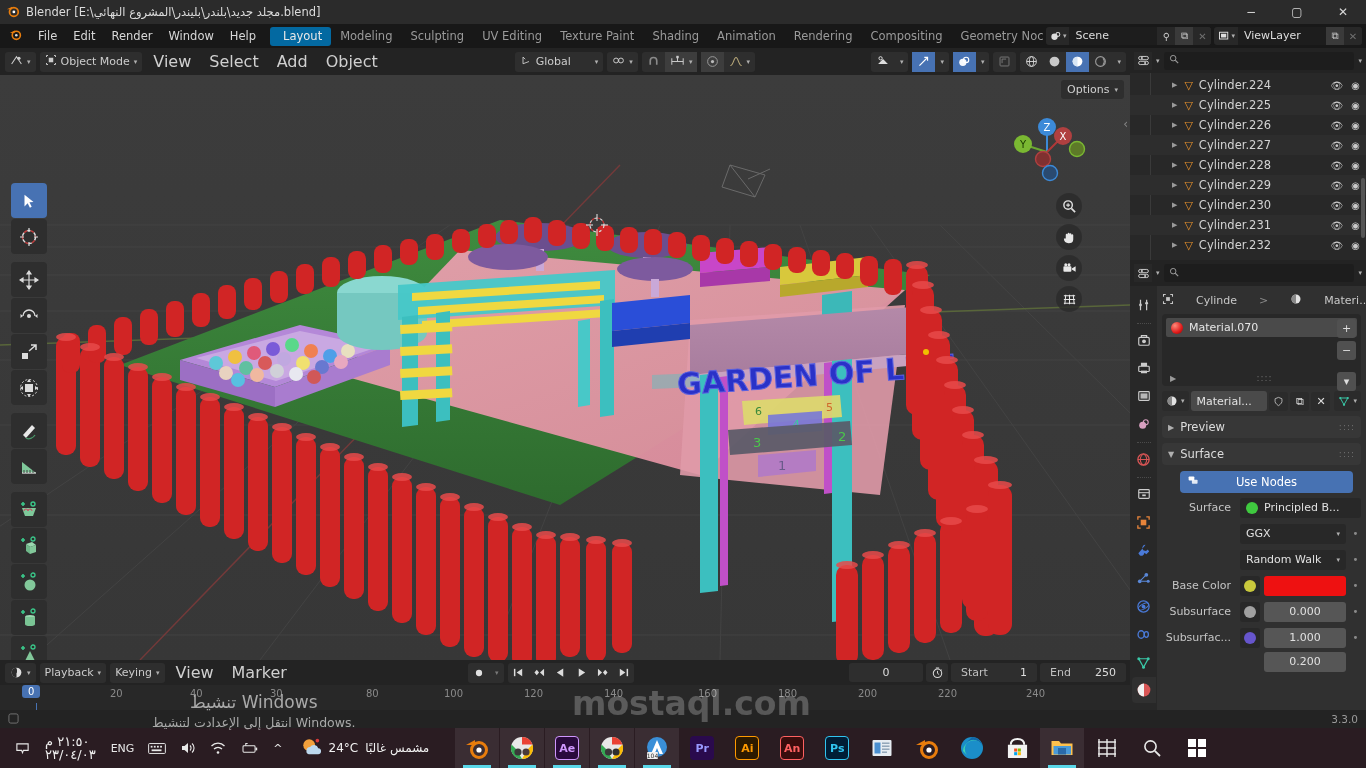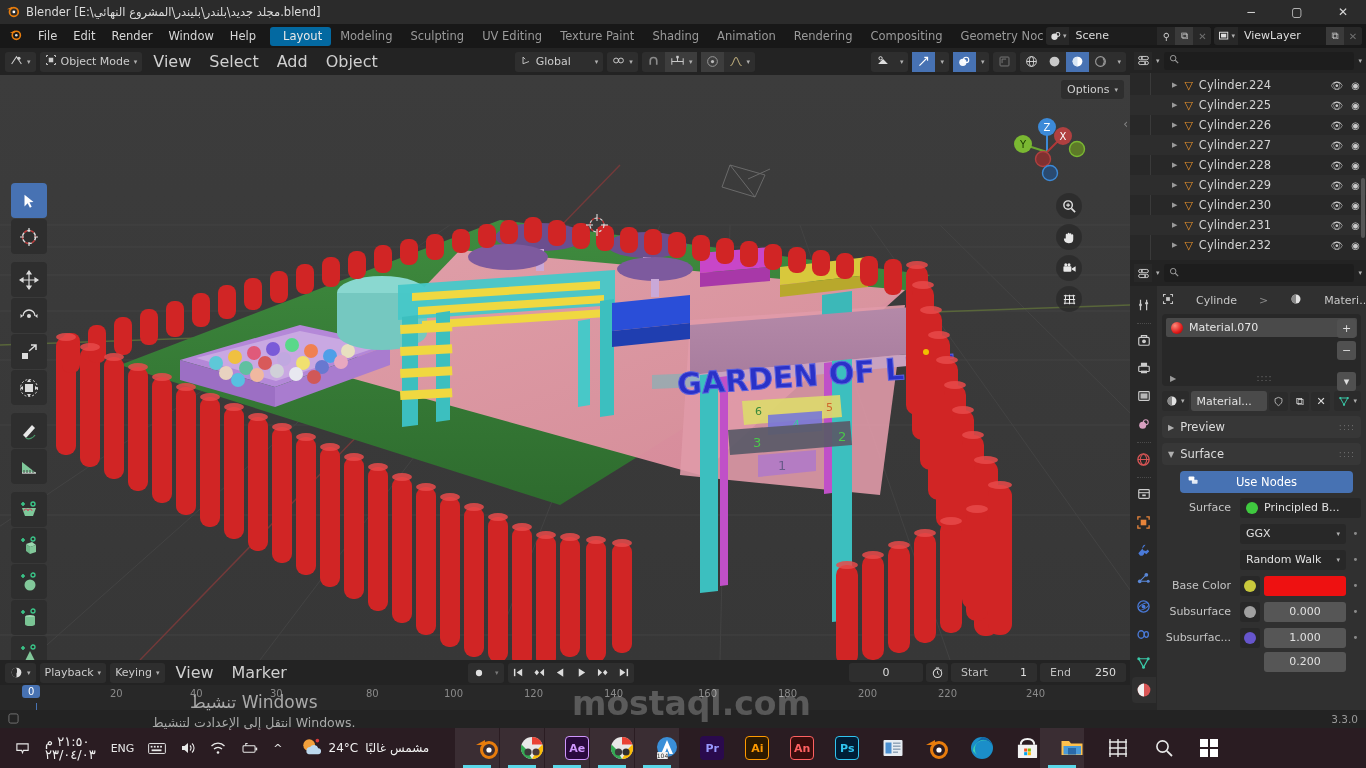--- a/index.html
+++ b/index.html
@@ -204,21 +204,21 @@
 
   
   .taskbar { position: absolute; left: 0; top: 728px; width: 1366px; height: 40px;
              background: #2a1c22; display: flex; align-items: center; }
   .tray { display: flex; align-items: center; gap: 0px; height: 40px; padding-left: 8px; }
   .tray .ti { padding: 0 7px; color: #e8e8e8; font-size: 13px; display: flex;
               align-items: center; justify-content: center; }
   .clock { text-align: left; color: #f0f0f0; font-size: 13px; line-height: 13px; padding: 0 8px; }
   .weather { display: flex; align-items: center; gap: 7px; padding: 0 10px; color: #f2f2f2; font-size: 12px; }
   .tb-apps { display: flex; align-items: center; margin-left: 16px; gap: 1px; }
-  .app { width: 44px; height: 40px; display: flex; align-items: center; justify-content: flex-end;
+  .app { width: 44px; height: 40px; display: flex; align-items: center; justify-content: center;
          position: relative; }
   .app.active { background: #ffffff14; }
   .app.active::after { content: ""; position: absolute; bottom: 0; left: 8px; right: 8px;
                        height: 3px; background: #5ad7e8; }
   .appbox { width: 24px; height: 24px; border-radius: 4px; display: flex;
             align-items: center; justify-content: center; font-size: 11px; font-weight: bold; }
 </style>
 </head>
 <body>
 

